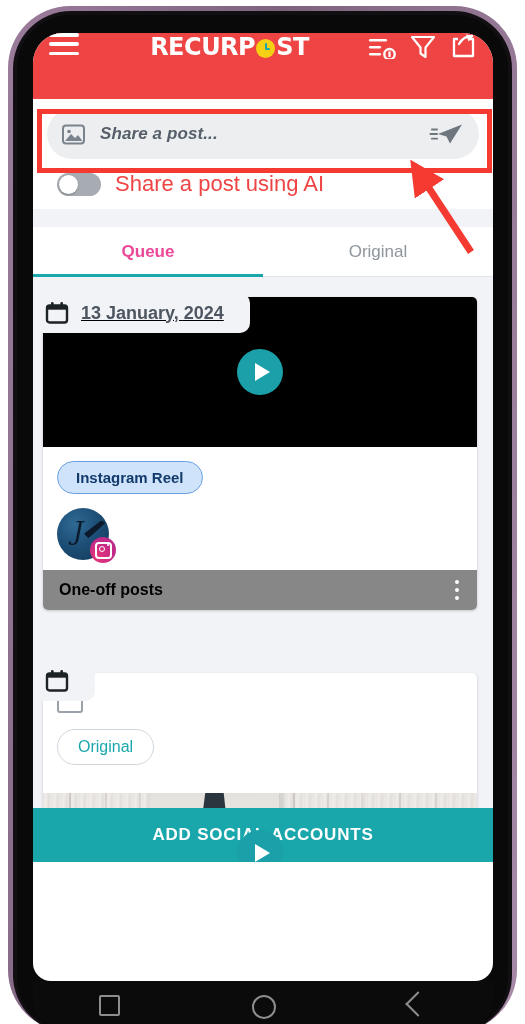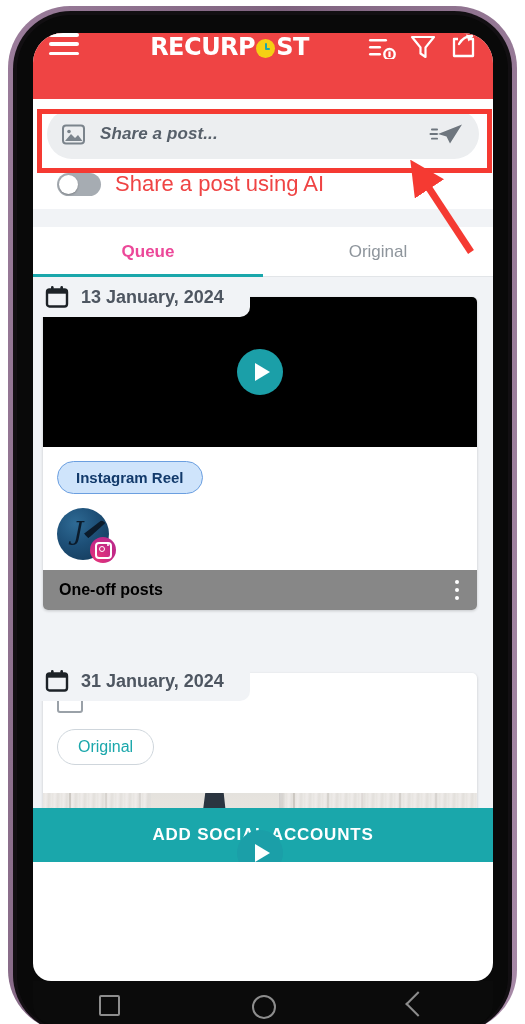--- a/index.html
+++ b/index.html
@@ -634,21 +634,21 @@
         <div class="card-footer">
           <div class="footer-label">One-off posts</div>
           <div class="kebab">
               <i></i>
               <i></i>
               <i></i>
             </div>
         </div>
       </div>
 
-      <div class="date-chip" style="top:0px;">
+      <div class="date-chip" style="top:16px;text-decoration:underline;">
         <svg width="24" height="24" viewBox="0 0 24 24">
           <rect x="2" y="4.5" width="20" height="17" rx="2.5" fill="none" stroke="#1d2227" stroke-width="2.4"></rect>
           <rect x="2" y="4.5" width="20" height="4.2" fill="#1d2227"></rect>
           <rect x="6" y="1" width="2.6" height="5" rx="1.3" fill="#1d2227"></rect>
           <rect x="15.4" y="1" width="2.6" height="5" rx="1.3" fill="#1d2227"></rect>
         </svg>
         <span class="date-text">13 January, 2024</span>
       </div>
 
       <div class="card" style="top:396px;">
@@ -682,21 +682,20 @@
         </div>
       </div>
 
       <div class="date-chip" style="top:384px;">
         <svg width="24" height="24" viewBox="0 0 24 24">
           <rect x="2" y="4.5" width="20" height="17" rx="2.5" fill="none" stroke="#1d2227" stroke-width="2.4"></rect>
           <rect x="2" y="4.5" width="20" height="4.2" fill="#1d2227"></rect>
           <rect x="6" y="1" width="2.6" height="5" rx="1.3" fill="#1d2227"></rect>
           <rect x="15.4" y="1" width="2.6" height="5" rx="1.3" fill="#1d2227"></rect>
         </svg>
-        <span class="date-text">31 January, 2024</span>
       </div>
 
       <div class="bottom-cta">
         <span>ADD SOCIAL ACCOUNTS</span>
       </div>
     </div>
   </div>
 
   <div class="nav-bar">
     <span class="nav-sq"></span>

